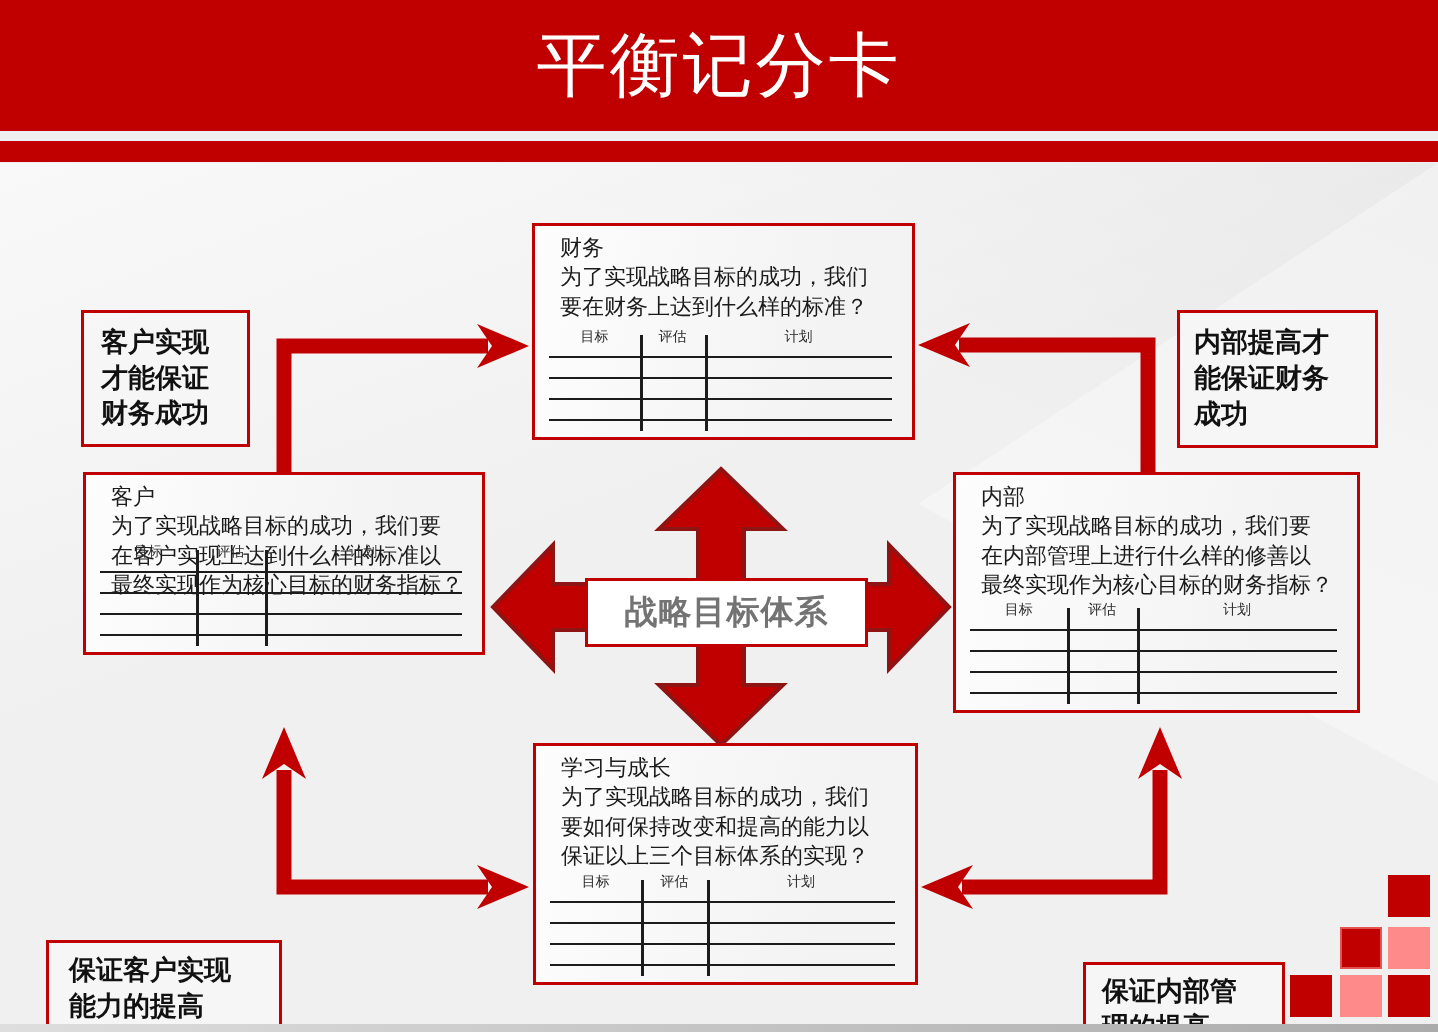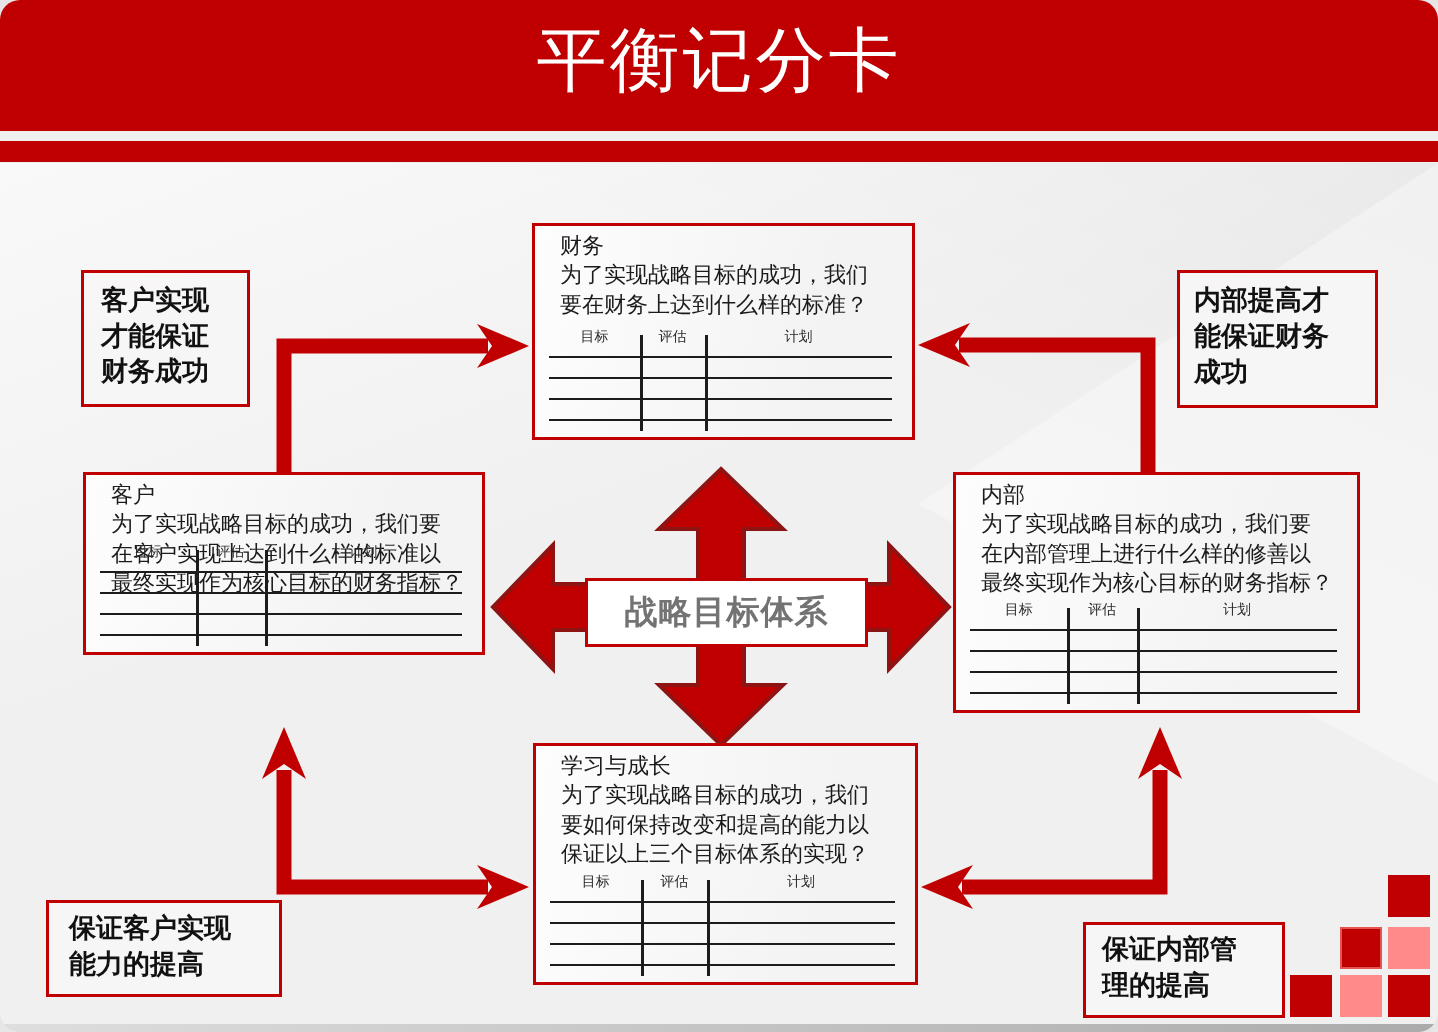--- a/index.html
+++ b/index.html
@@ -6,22 +6,21 @@
     --primary-red:#c00000;
     --arrow-outline:#8e1414;
     --light-red:#ff8a8a;
     --background:#f1f0f0;
     --bottom-bar:#ababab;
   }
   html,body{margin:0;padding:0;background:#e6e6e6;}
   .stage{
     position:relative;width:1438px;height:1032px;overflow:hidden;
     background:var(--background,#f1f0f0);
-    font-family:Liberation Mono, monospace;
-    border-radius:20px;
+    font-family:Liberation Sans, sans-serif;
   }
   
   .facet{
     position:absolute;left:0;top:163px;width:1438px;height:861px;pointer-events:none;
     background:
       linear-gradient(160deg, rgba(255,255,255,.6), rgba(255,255,255,0) 42%),
       linear-gradient(205deg, rgba(170,170,170,.10), rgba(255,255,255,0) 30%);
   }
   .facet2{
     position:absolute;right:0;top:163px;width:520px;height:620px;pointer-events:none;
@@ -66,20 +65,21 @@
   .mt-v.v1{left:26.5%;}
   .mt-v.v2{left:45.5%;}
   
   .corner{
     position:absolute;box-sizing:border-box;
     border:3px solid var(--primary-red,#c00000);
     background:rgba(247,246,246,.9);
     display:flex;align-items:center;
     font-size:27px;font-weight:700;line-height:1.33;color:#111;
     white-space:pre-line;
+    margin-top:40px;
   }
   .corner-tl{left:81px;top:270px;width:169px;height:137px;padding-left:17px;}
   .corner-tr{left:1177px;top:270px;width:201px;height:138px;padding-left:14px;}
   .corner-bl{left:46px;top:900px;width:236px;height:97px;padding-left:20px;}
   .corner-br{left:1083px;top:922px;width:202px;height:96px;padding-left:16px;}
   
   .center-box{
     position:absolute;left:585px;top:578px;width:283px;height:69px;box-sizing:border-box;
     background:#ffffff;border:3px solid var(--primary-red,#c00000);
     display:flex;align-items:center;justify-content:center;

